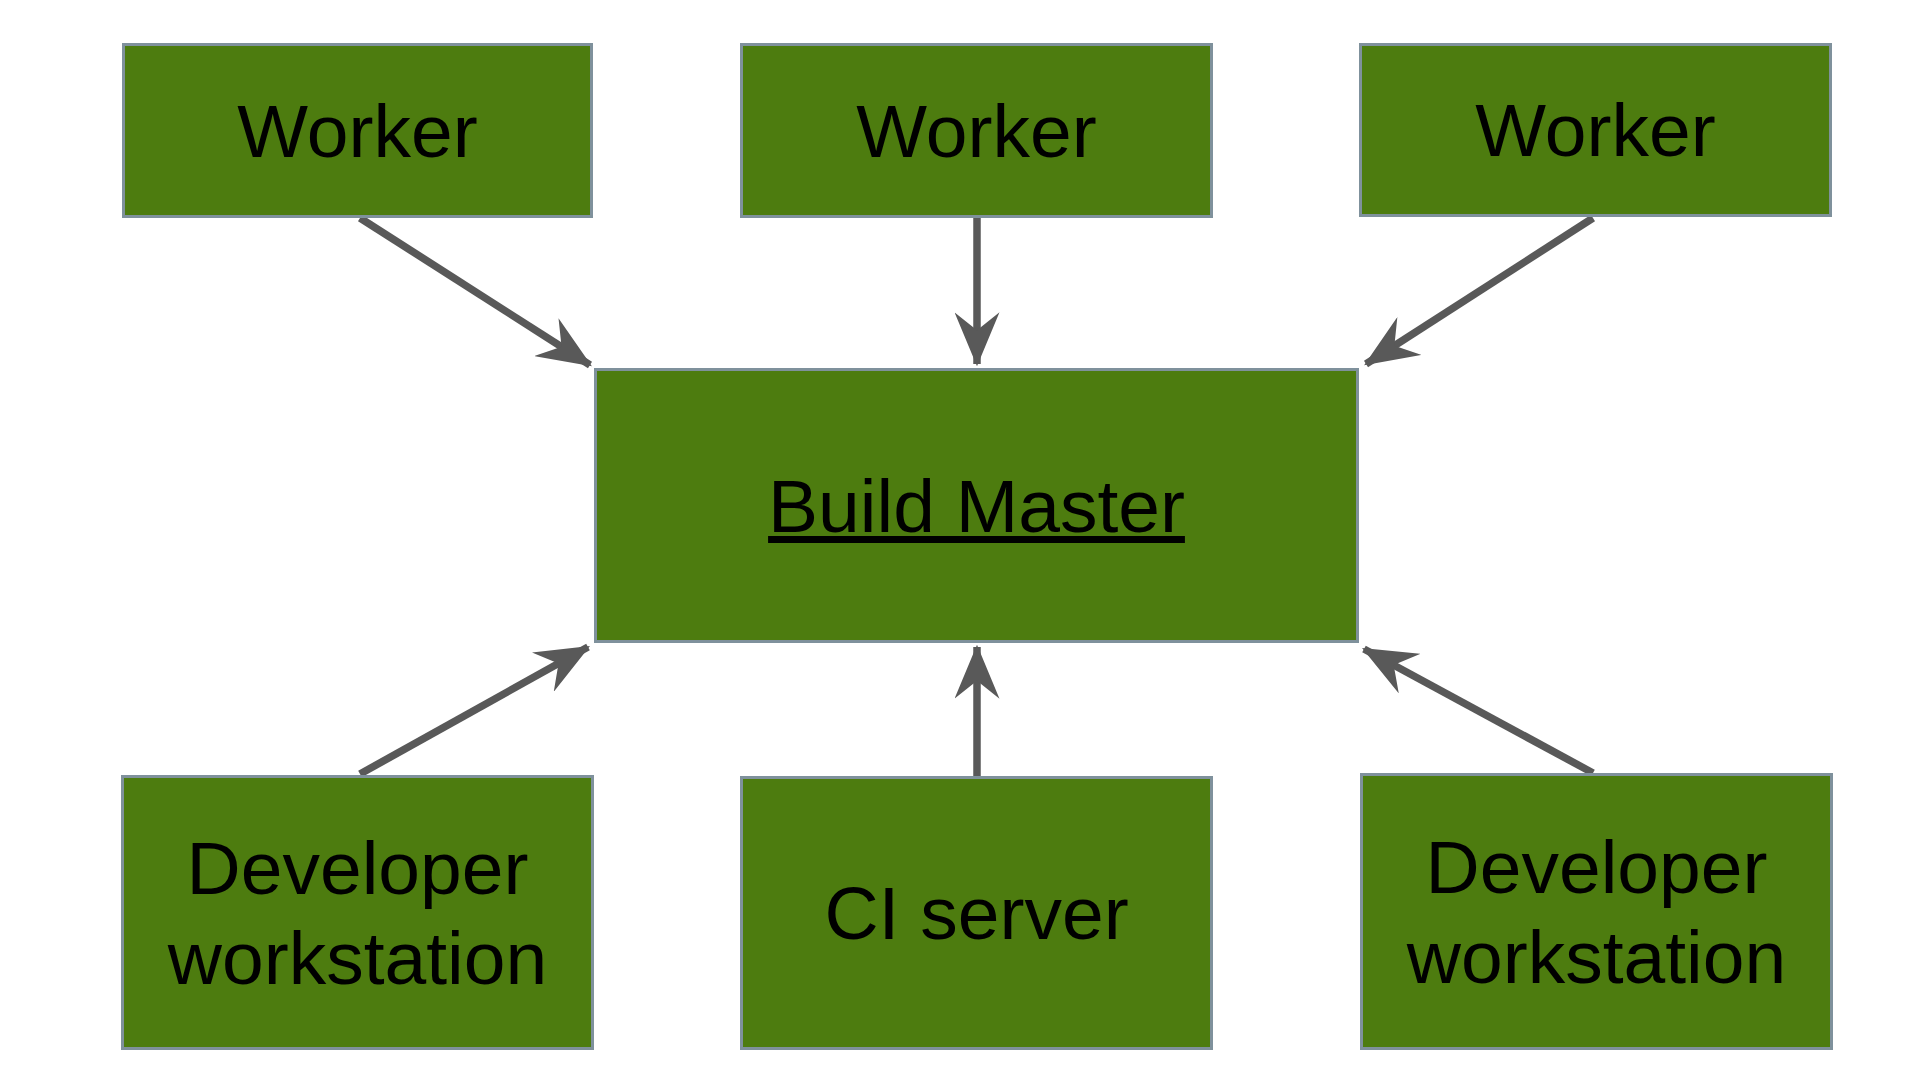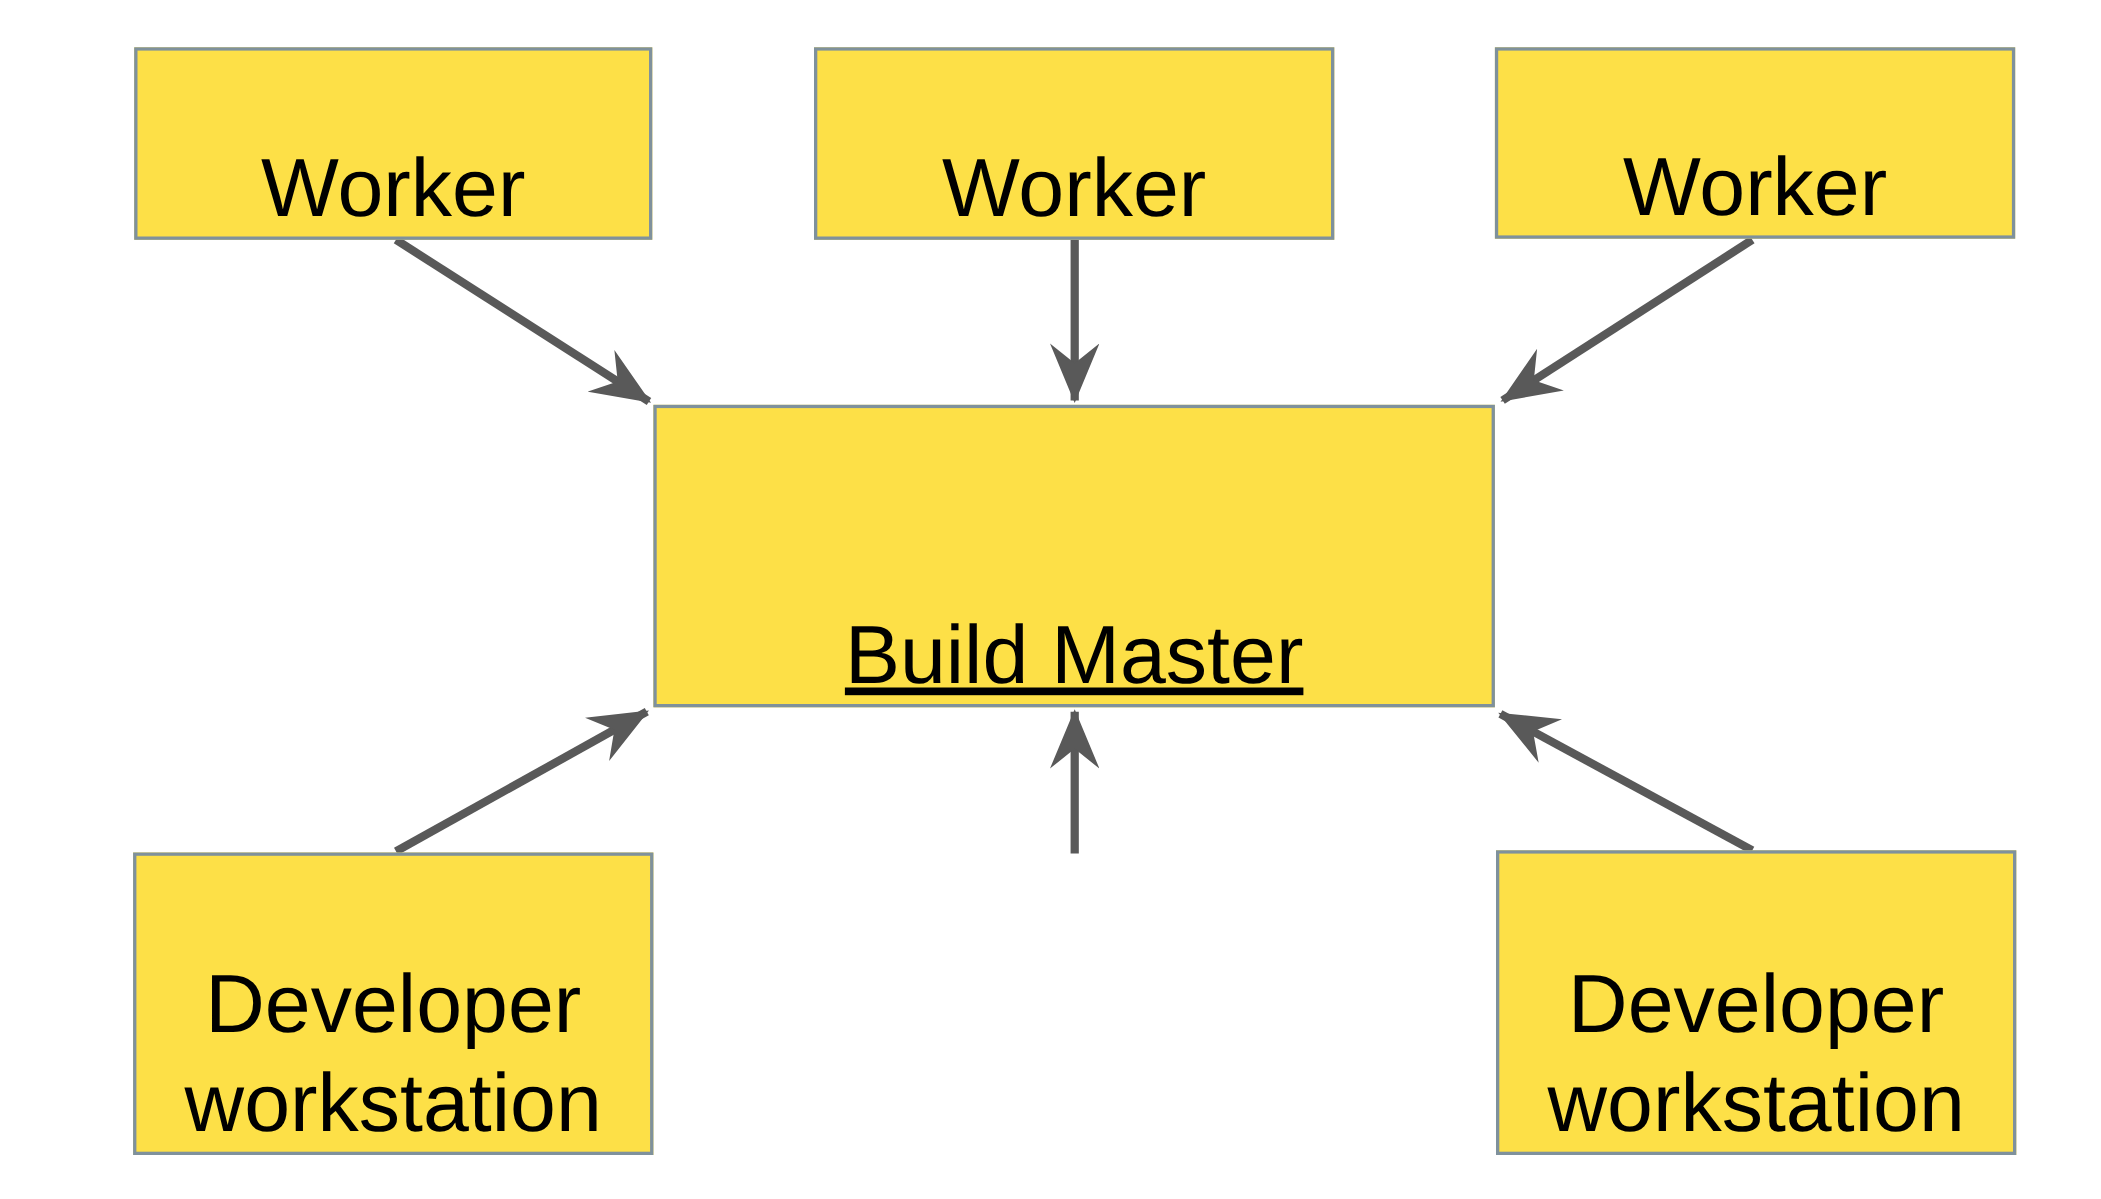--- a/index.html
+++ b/index.html
@@ -19,24 +19,24 @@
     position: absolute;
     left: 0;
     top: 0;
     width: 1910px;
     height: 1090px;
     pointer-events: none;
   }
   .node {
     position: absolute;
     box-sizing: border-box;
-    background: #fde047;
+    background: #4d7c0f;
     border: 3px solid #7f919c;
     display: flex;
-    align-items: flex-end;
+    align-items: center;
     justify-content: center;
     text-align: center;
   }
   .node .label {
     font-size: 75px;
     line-height: 1.2;
     color: #000000;
     font-weight: 400;
     padding: 0 8px;
   }
@@ -81,18 +81,21 @@
   </div>
 
   <div class="node n-build-master">
     <span class="label">Build Master</span>
   </div>
 
   <div class="node n-dev-left">
     <span class="label">Developer workstation</span>
   </div>
 
+  <div class="node n-ci-server">
+    <span class="label">CI server</span>
+  </div>
 
   <div class="node n-dev-right">
     <span class="label">Developer workstation</span>
   </div>
 
 </div>
 
 </body></html>

